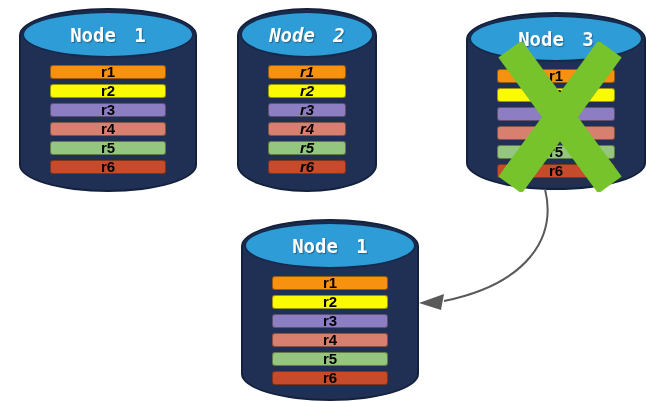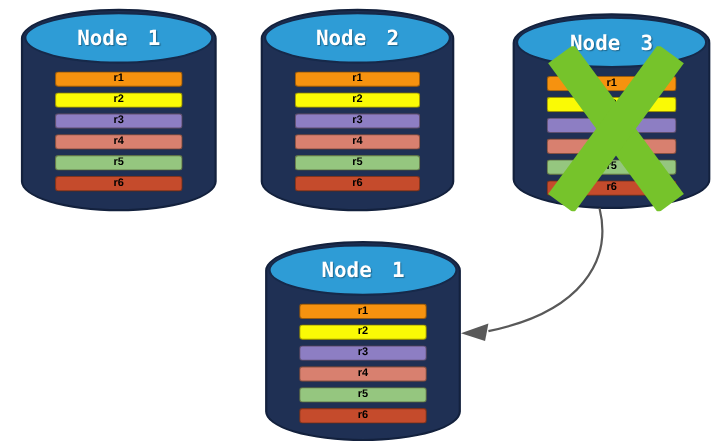--- a/index.html
+++ b/index.html
@@ -47,21 +47,21 @@
     position: absolute;
     left: 31px; right: 31px; top: 57px;
   }
   .shard {
     height: 14px;
     margin-bottom: 5px;
     border-radius: 3px;
     border: 1px solid rgba(40,25,10,0.45);
     box-sizing: border-box;
     text-align: center;
-    font-size: 10px;
+    font-size: 15px;
     font-weight: bold;
     color: #000000;
     line-height: 12px;
     overflow: hidden;
   }
   .x-icon {
     position: absolute;
     left: 24px; top: 30px;
     width: 140px; height: 150px;
     z-index: 5;
@@ -87,21 +87,21 @@
     <div class="shards">
       <div class="shard" style="background: rgb(246, 146, 15);">r1</div>
       <div class="shard" style="background: rgb(250, 250, 5);">r2</div>
       <div class="shard" style="background: rgb(141, 126, 195);">r3</div>
       <div class="shard" style="background: rgb(216, 128, 111);">r4</div>
       <div class="shard" style="background: rgb(149, 198, 127);">r5</div>
       <div class="shard" style="background: rgb(197, 75, 44);">r6</div>
     </div>
   </div>
 
-  <div class="node" style="left:237px; top:8px; width:176px; height:184px;">
+  <div class="node" style="left:237px; top:8px; width:140px; height:184px;font-style:italic;">
     <div class="cyl-body"></div>
     <div class="cyl-top">
       <div class="node-title">Node 2</div>
     </div>
     <div class="shards">
       <div class="shard" style="background: rgb(246, 146, 15);">r1</div>
       <div class="shard" style="background: rgb(250, 250, 5);">r2</div>
       <div class="shard" style="background: rgb(141, 126, 195);">r3</div>
       <div class="shard" style="background: rgb(216, 128, 111);">r4</div>
       <div class="shard" style="background: rgb(149, 198, 127);">r5</div>

